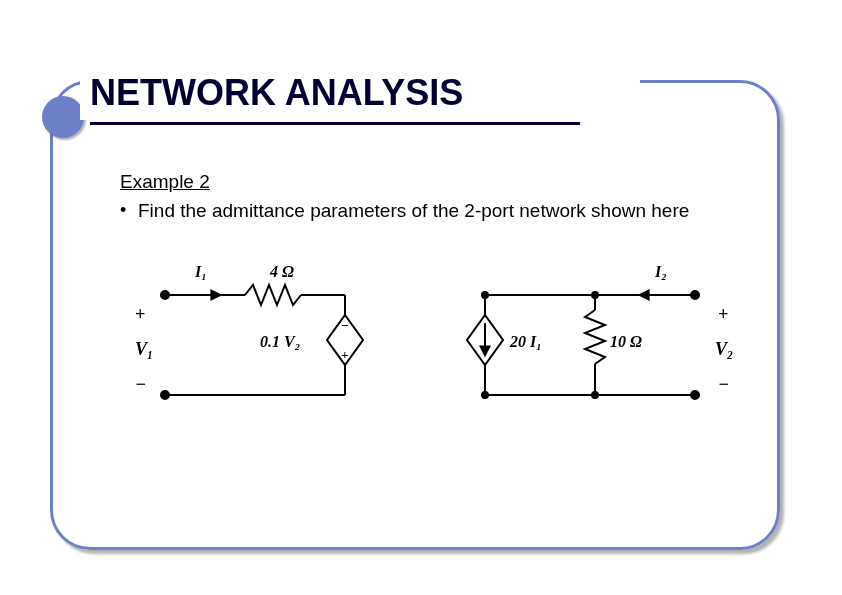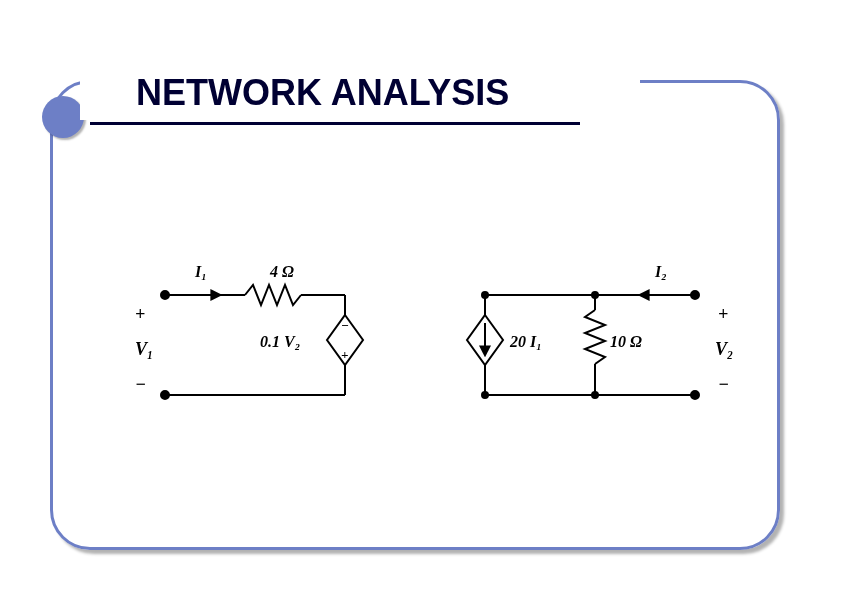--- a/index.html
+++ b/index.html
@@ -48,21 +48,20 @@
     border-radius: 50%;
     box-shadow: 2px 2px 2px rgba(0,0,0,0.3);
   }
   .title {
     position: absolute;
     left: 40px;
     top: 32px;
     font-size: 36px;
     font-weight: bold;
     color: #000033;
-    margin-left: 46px;
   }
   .underline {
     position: absolute;
     left: 40px;
     top: 82px;
     width: 490px;
     height: 3px;
     background: #000033;
   }
   .content {
@@ -108,20 +107,27 @@
 </head>
 <body>
 
 <div class="slide-frame">
   <div class="frame-border"></div>
   <div class="bullet-circle"></div>
   <div class="title-mask"></div>
   <div class="title">NETWORK ANALYSIS</div>
   <div class="underline"></div>
 
+  <div class="content">
+    <div class="example-label">Example 2</div>
+    <div class="bullet-row">
+      <div class="bullet-dot">•</div>
+      <div class="bullet-text">Find the admittance parameters of the 2-port network shown here</div>
+    </div>
+  </div>
 
   <div class="circuit">
     <svg viewBox="0 0 600 170">
       <defs>
         <marker id="arr" viewBox="0 0 10 10" refX="8" refY="5" markerWidth="6" markerHeight="6" orient="auto">
           <path d="M0 0 L10 5 L0 10 z" fill="#000"></path>
         </marker>
       </defs>
       <g stroke="#000" stroke-width="2" fill="none">
 

